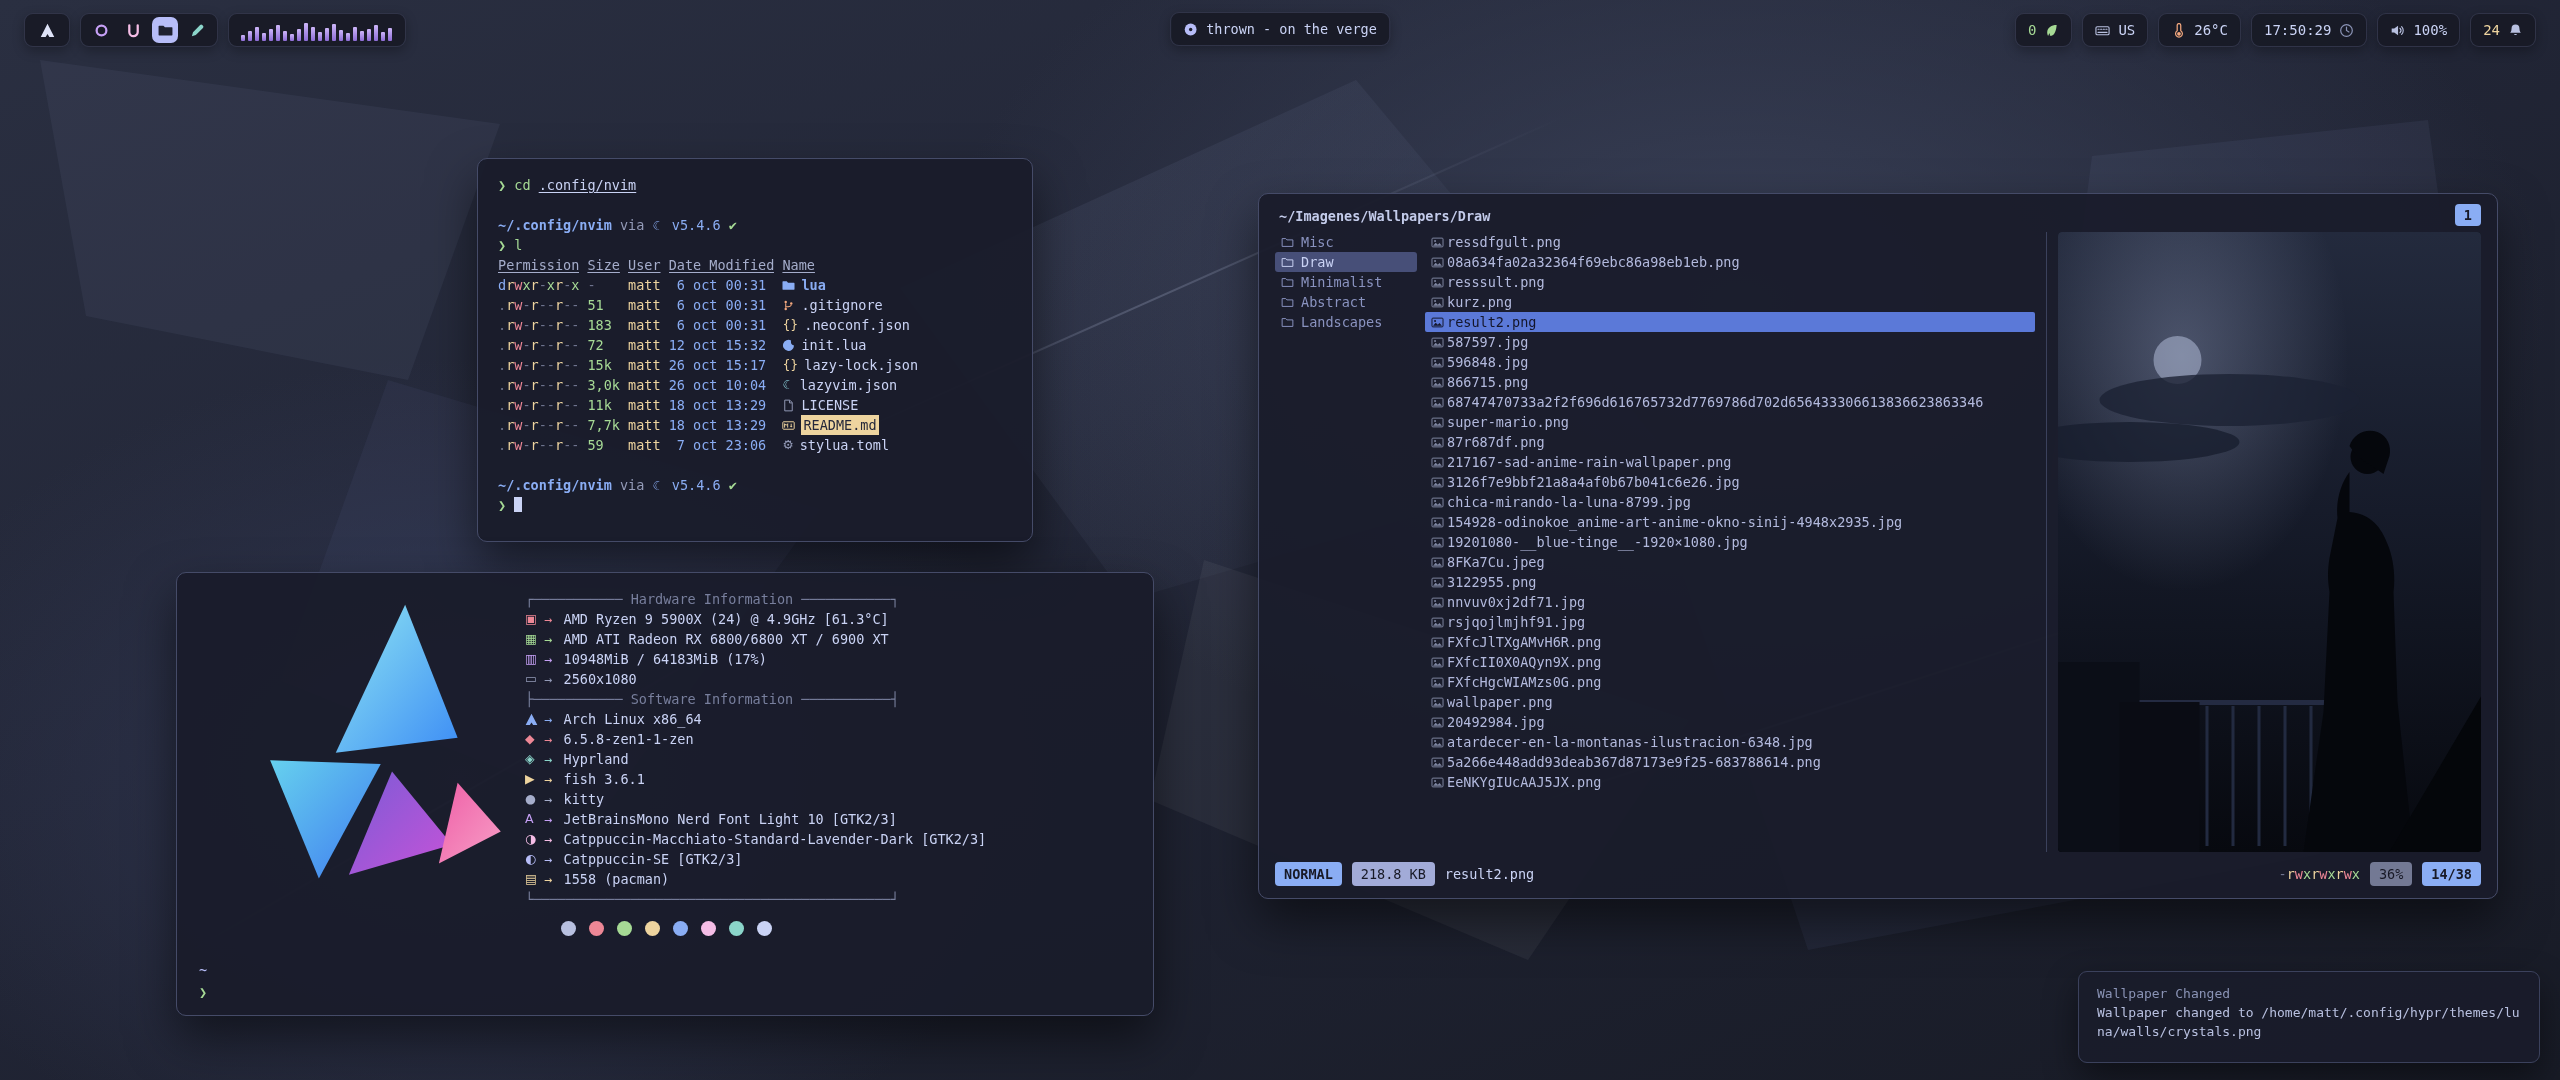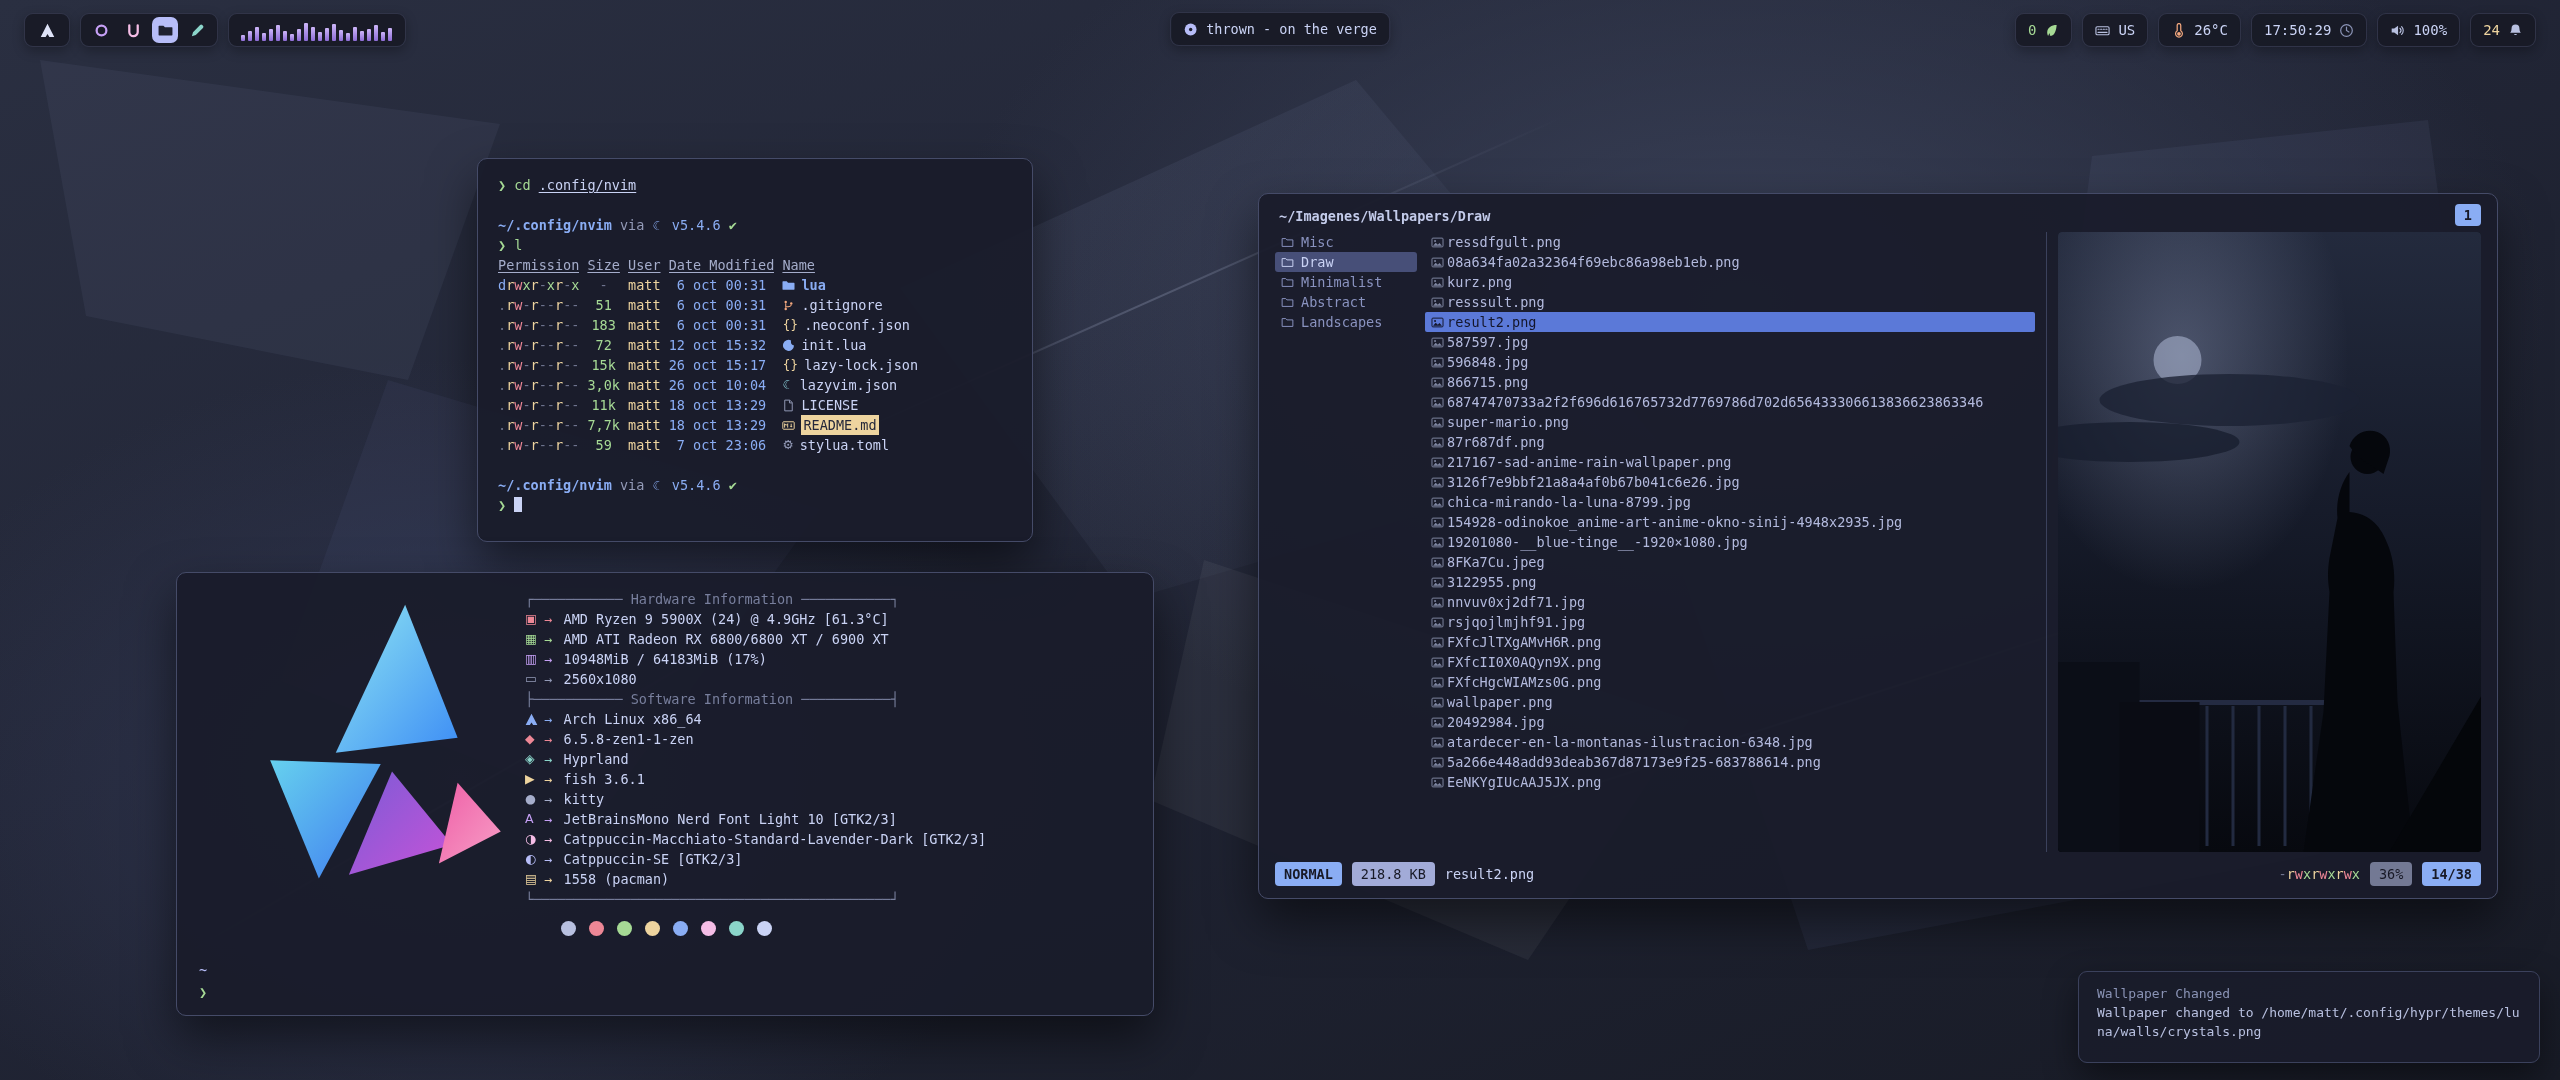--- a/index.html
+++ b/index.html
@@ -64,21 +64,21 @@
   .psym{color:var(--green)}
   .cmd{color:var(--green)}
   .arg{color:var(--text);text-decoration:underline;text-underline-offset:2px}
   .cwd{color:var(--blue);font-weight:bold}
   .via{color:#939ab7}
   .moon{color:var(--blue)}
   .ver{color:var(--blue)}
   .chk{color:var(--green)}
   .trow{display:grid;grid-template-columns:10ch 4ch 4ch 13ch 1fr;column-gap:1ch;height:20px;align-items:center}
   .cell{overflow:hidden;white-space:pre}
-  .cell.size{text-align:center;color:var(--green)}
+  .cell.size{text-align:left;color:var(--green)}
   .cell.size.dim{color:var(--dim)}
   .cell.user{color:var(--yellow)}
   .cell.date{color:var(--blue)}
   .cell.name{display:flex;align-items:center;gap:6px;color:var(--text)}
   .cell.name .ico{display:flex}
   .cell.name svg{width:13px;height:13px}
   .thead u{color:var(--subtext);text-underline-offset:2px}
   .fname.dir{color:var(--blue);font-weight:bold}
   .fname.hl{background:var(--yellow);color:#24273a;padding:0 2px;border-radius:0}
   .p-d{color:var(--blue)} .p-r{color:var(--yellow)} .p-w{color:var(--red)} .p-x{color:var(--green)} .p-n{color:var(--dim)}
@@ -547,26 +547,26 @@
             </svg></span><span class="f-label">ressdfgult.png</span></div>
         <div class="f-row"><span class="ico"><svg viewBox="0 0 16 16">
               <rect x="1.2" y="2.6" width="13.6" height="10.8" rx="1.2" fill="none" stroke="currentColor" stroke-width="1.2"></rect>
               <circle cx="5" cy="6.2" r="1.2" fill="currentColor"></circle>
               <path d="M2.6 12l3.2-3.8 2.6 2.6 2-2.2 3 3.4z" fill="currentColor"></path>
             </svg></span><span class="f-label">08a634fa02a32364f69ebc86a98eb1eb.png</span></div>
         <div class="f-row"><span class="ico"><svg viewBox="0 0 16 16">
               <rect x="1.2" y="2.6" width="13.6" height="10.8" rx="1.2" fill="none" stroke="currentColor" stroke-width="1.2"></rect>
               <circle cx="5" cy="6.2" r="1.2" fill="currentColor"></circle>
               <path d="M2.6 12l3.2-3.8 2.6 2.6 2-2.2 3 3.4z" fill="currentColor"></path>
+            </svg></span><span class="f-label">resssult.png</span></div>
+        <div class="f-row"><span class="ico"><svg viewBox="0 0 16 16">
+              <rect x="1.2" y="2.6" width="13.6" height="10.8" rx="1.2" fill="none" stroke="currentColor" stroke-width="1.2"></rect>
+              <circle cx="5" cy="6.2" r="1.2" fill="currentColor"></circle>
+              <path d="M2.6 12l3.2-3.8 2.6 2.6 2-2.2 3 3.4z" fill="currentColor"></path>
             </svg></span><span class="f-label">kurz.png</span></div>
-        <div class="f-row"><span class="ico"><svg viewBox="0 0 16 16">
-              <rect x="1.2" y="2.6" width="13.6" height="10.8" rx="1.2" fill="none" stroke="currentColor" stroke-width="1.2"></rect>
-              <circle cx="5" cy="6.2" r="1.2" fill="currentColor"></circle>
-              <path d="M2.6 12l3.2-3.8 2.6 2.6 2-2.2 3 3.4z" fill="currentColor"></path>
-            </svg></span><span class="f-label">resssult.png</span></div>
         <div class="f-row sel"><span class="ico"><svg viewBox="0 0 16 16">
               <rect x="1.2" y="2.6" width="13.6" height="10.8" rx="1.2" fill="none" stroke="currentColor" stroke-width="1.2"></rect>
               <circle cx="5" cy="6.2" r="1.2" fill="currentColor"></circle>
               <path d="M2.6 12l3.2-3.8 2.6 2.6 2-2.2 3 3.4z" fill="currentColor"></path>
             </svg></span><span class="f-label">result2.png</span></div>
         <div class="f-row"><span class="ico"><svg viewBox="0 0 16 16">
               <rect x="1.2" y="2.6" width="13.6" height="10.8" rx="1.2" fill="none" stroke="currentColor" stroke-width="1.2"></rect>
               <circle cx="5" cy="6.2" r="1.2" fill="currentColor"></circle>
               <path d="M2.6 12l3.2-3.8 2.6 2.6 2-2.2 3 3.4z" fill="currentColor"></path>
             </svg></span><span class="f-label">587597.jpg</span></div>

